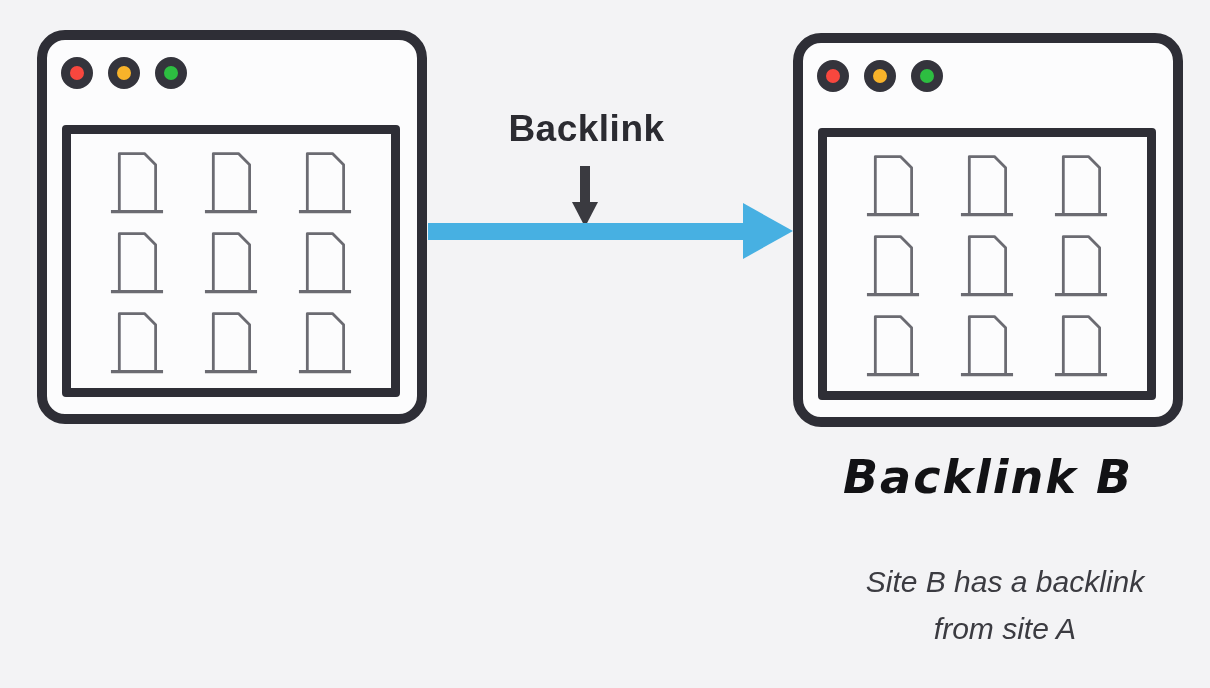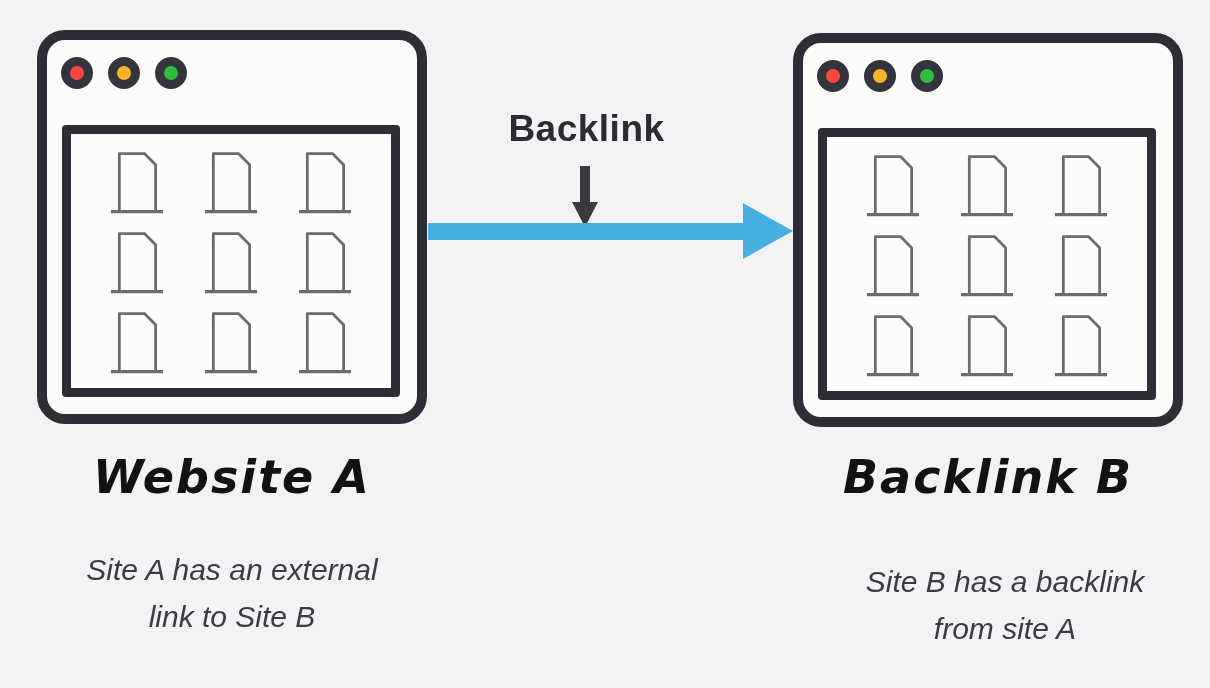--- a/index.html
+++ b/index.html
@@ -203,20 +203,17 @@
         </svg>
     </div>
   </div>
 
   <div class="backlink-label">Backlink</div>
   <div class="down-arrow-stem"></div>
   <div class="down-arrow-head"></div>
   <div class="arrow-bar"></div>
   <div class="arrow-head"></div>
 
-  <div class="site-title title-a">Website A</div>
   <div class="site-title title-b">Backlink B</div>
-  <div class="site-caption caption-a">Site A has an external
-link to Site B</div>
   <div class="site-caption caption-b">Site B has a backlink
 from site A</div>
 
 </div>
 
 </body></html>

